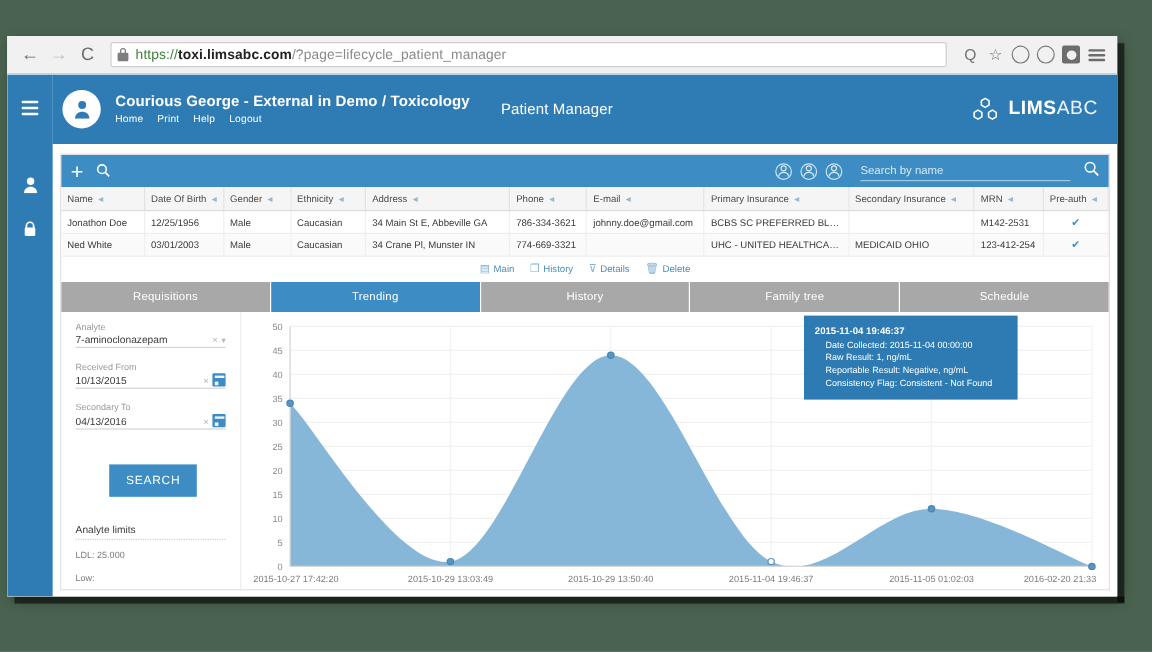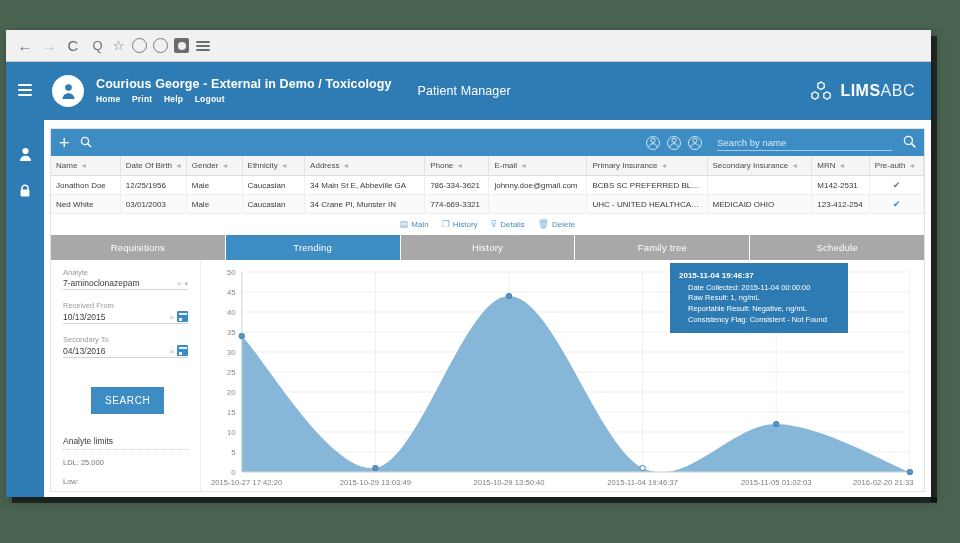--- a/index.html
+++ b/index.html
@@ -75,21 +75,21 @@
     position:absolute; left:38px; top:0; width:887px; height:58px;
     background:#2f7cb5; color:#fff; display:flex; align-items:center;
   }
   .avatar {
     width:32px; height:32px; border-radius:50%; background:#fff; margin-left:8px; margin-right:12px;
     display:flex; align-items:center; justify-content:center; flex:none;
   }
   .av-wrap { position:relative; width:32px;height:32px; display:flex;align-items:center;justify-content:center;}
   .user-block { line-height:1.15; }
   .user-title { font-size:12.5px; font-weight:bold; letter-spacing:0.1px; }
-  .user-links { font-size:8.5px; margin-top:4px; font-weight:bold; letter-spacing:0.2px; }
+  .user-links { font-size:8.5px; margin-top:4px; font-weight:normal; letter-spacing:0.2px; }
   .user-links span { margin-right:9px; cursor:pointer; }
   .page-title { font-size:12.5px; margin-left:26px; letter-spacing:0.1px; }
   .brand { margin-left:auto; margin-right:16px; display:flex; align-items:center; gap:8px; }
   .brand-text { font-size:16px; letter-spacing:0.5px; }
   .brand-text b { font-weight:bold; }
   .brand-text span { font-weight:normal; opacity:0.92; }
 
   
   .card {
     position:absolute; left:38px; top:58px; width:887px; height:377px;
@@ -188,20 +188,27 @@
 
   <div class="browser-shadow-r"></div>
   <div class="browser-shadow-b"></div>
 
   <div class="browser">
 
     <div class="chrome-bar">
       <div class="nav-btn">←</div>
       <div class="nav-btn disabled">→</div>
       <div class="nav-btn">C</div>
+      <div class="omnibox">
+        <span class="lock-ico">
+            <i class="body"></i>
+            <i class="shackle"></i>
+          </span>
+        <span class="url"><span class="scheme">https://</span><b>toxi.limsabc.com</b><span>/?page=lifecycle_patient_manager</span></span>
+      </div>
       <div class="chrome-ico">Q</div>
       <div class="chrome-ico">☆</div>
       <div class="chrome-ico">
           <span class="circ"></span>
         </div>
       <div class="chrome-ico">
           <span class="circ"></span>
         </div>
       <div class="chrome-ico">
           <span class="sqr"></span>

